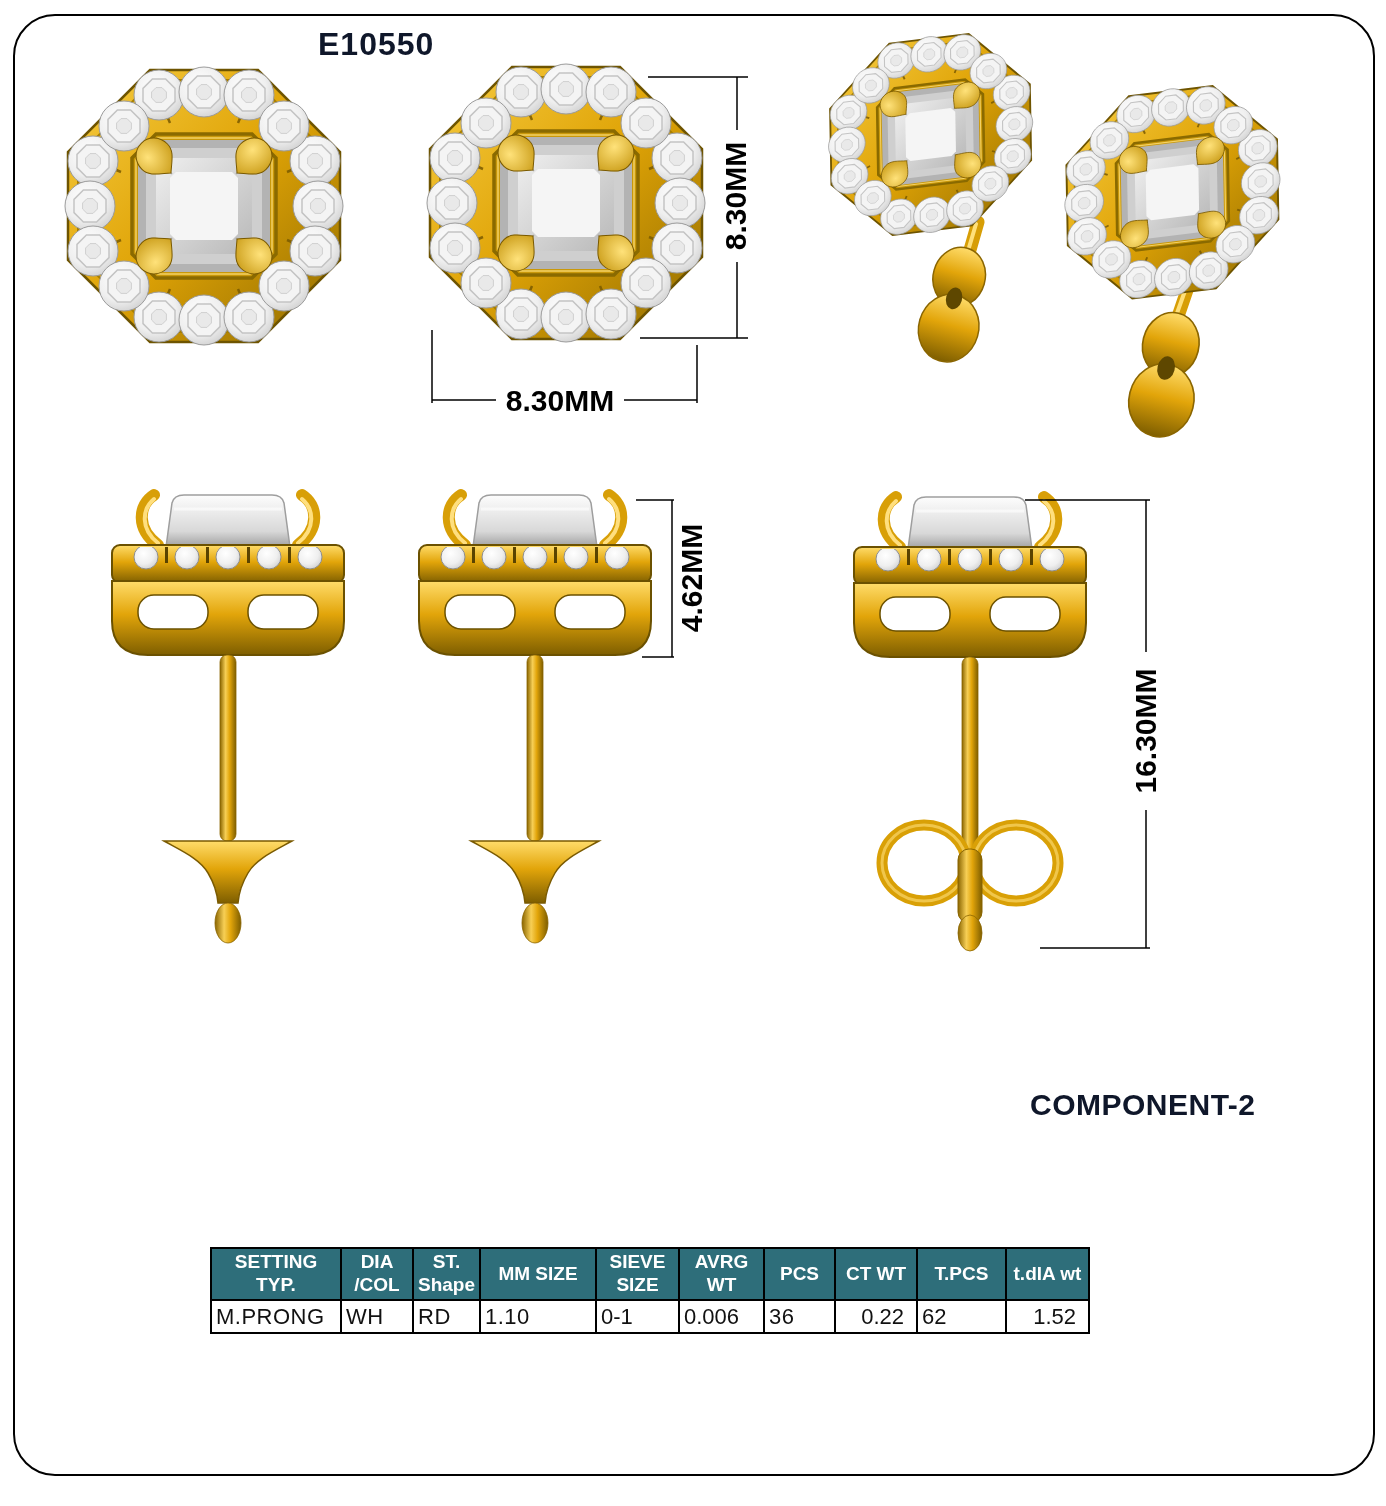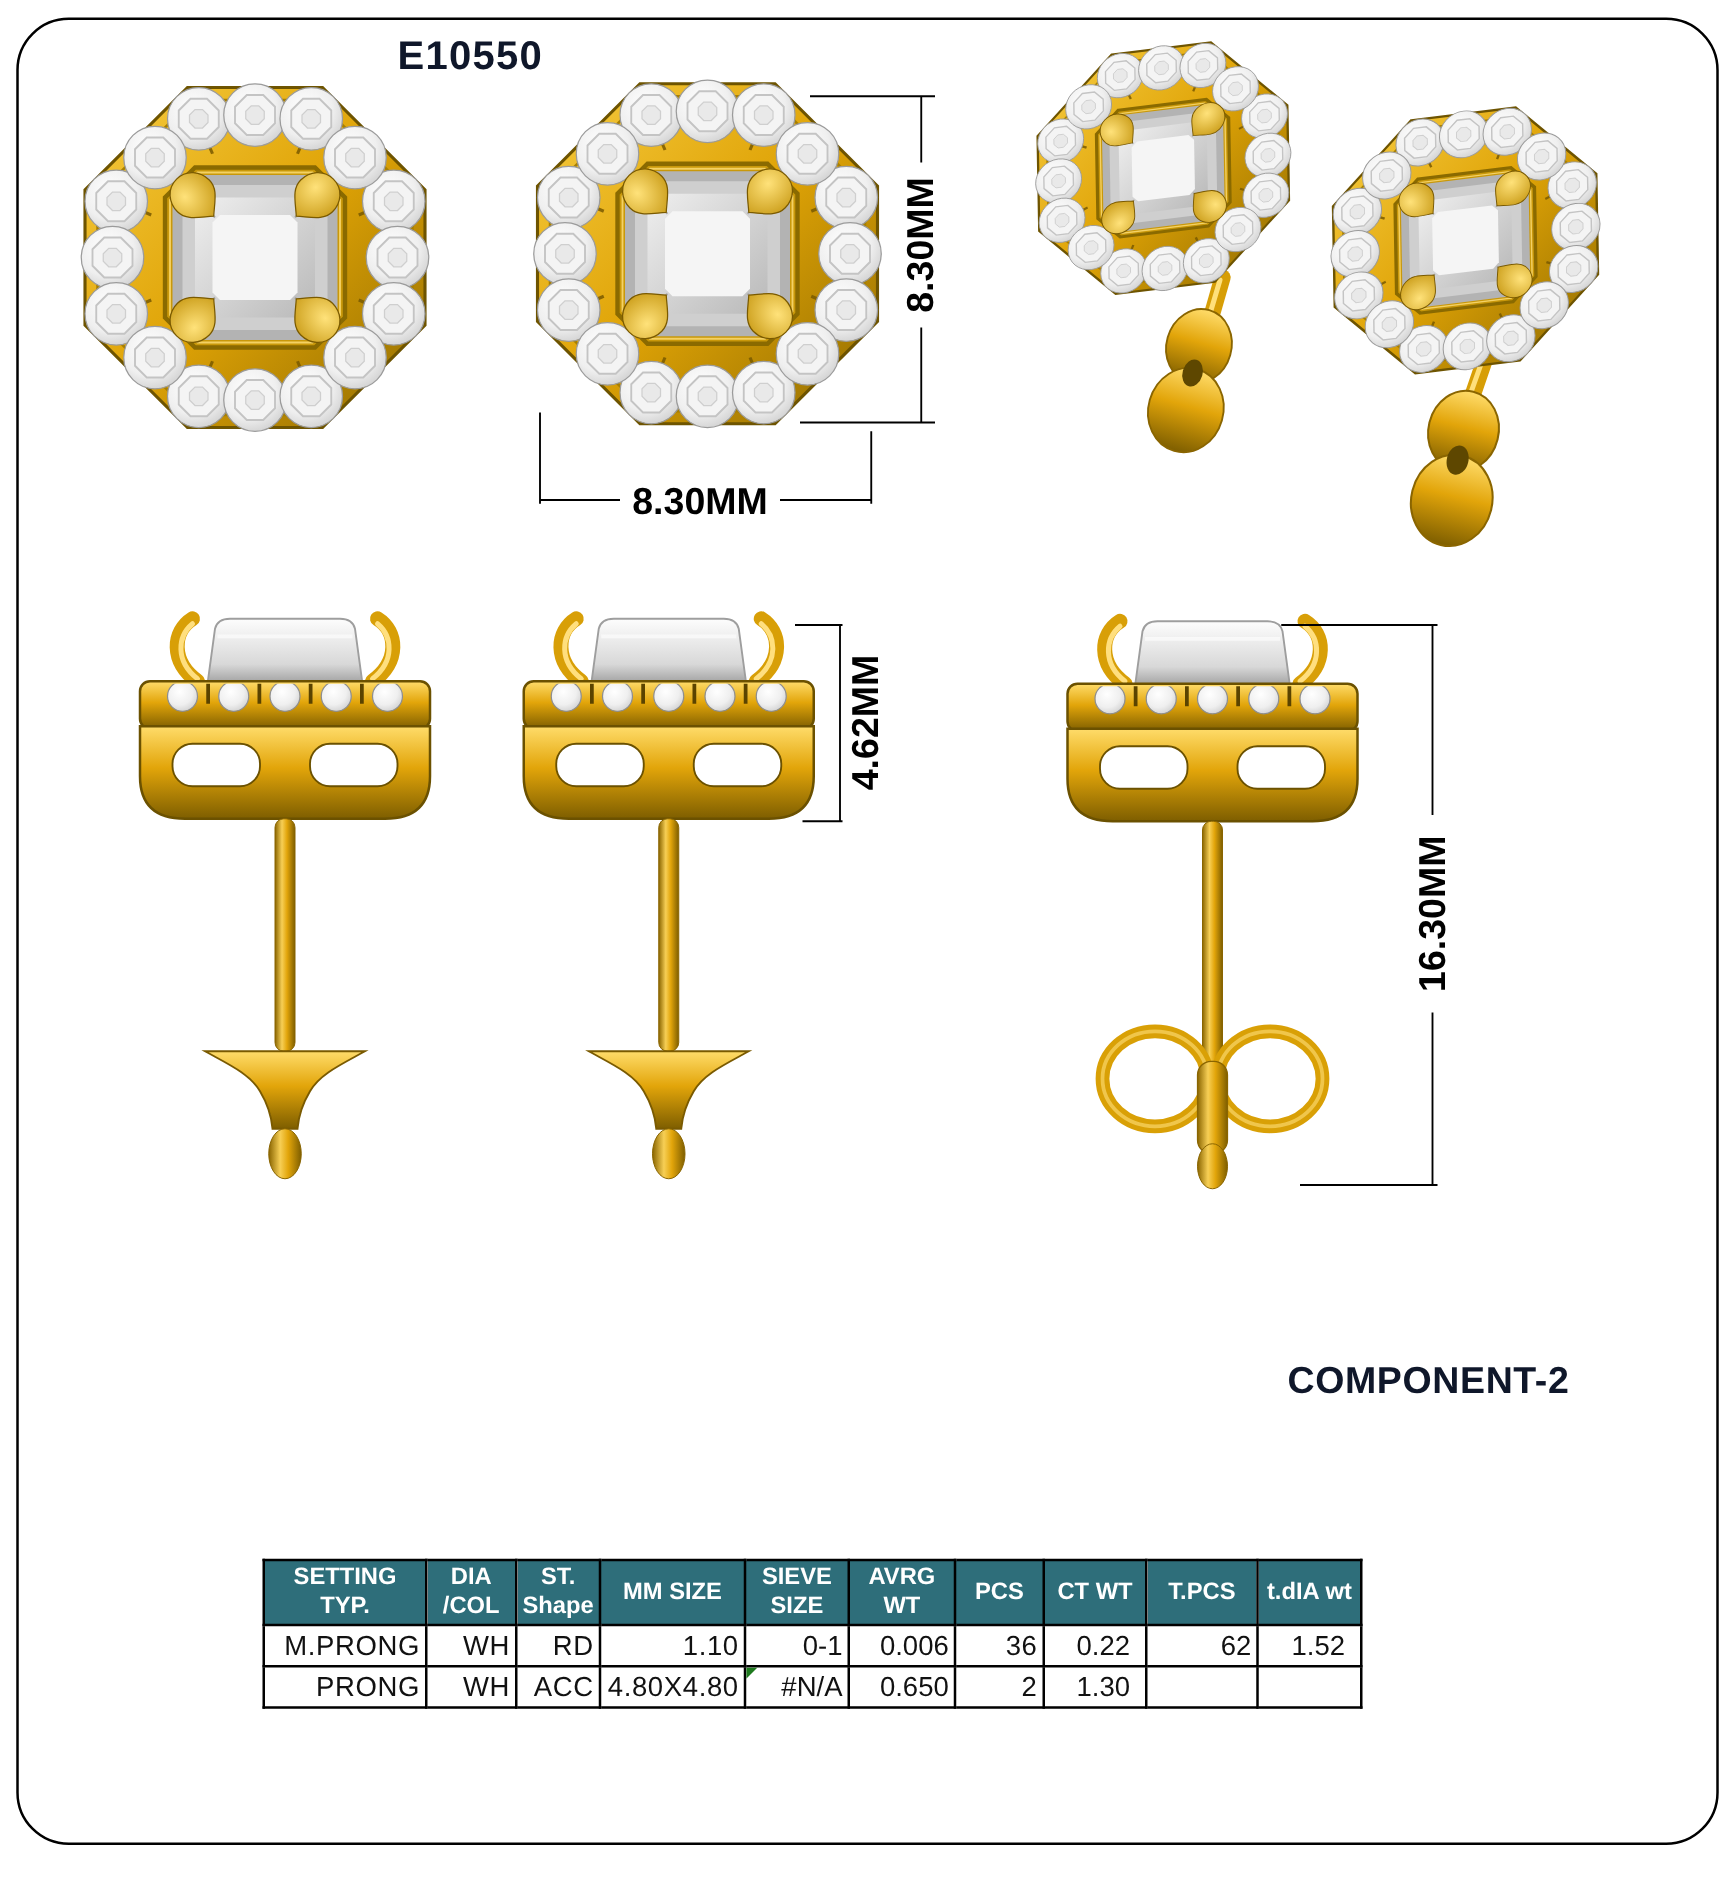--- a/index.html
+++ b/index.html
@@ -15,21 +15,21 @@
            display:flex;align-items:center;justify-content:center;}
   #goldbox span{font-size:29px;font-weight:bold;text-decoration:underline;
                 text-decoration-thickness:3px;text-underline-offset:5px;letter-spacing:.3px;}
   
   #spec{left:210px;top:1247px;}
   table{border-collapse:collapse;table-layout:fixed;}
   th,td{border:2px solid #000;overflow:hidden;}
   th{background:var(--teal,#2e6e7a);color:#fff;font-size:19px;font-weight:bold;
      text-align:center;vertical-align:middle;height:50px;line-height:1.2;padding:0 2px;}
   th span{white-space:pre-line;}
-  td{height:31px;font-size:22px;color:#111;text-align:right;vertical-align:middle;
+  td{height:31px;font-size:22px;color:#111;text-align:left;vertical-align:middle;
      font-weight:normal;letter-spacing:.5px;padding:0 4px;position:relative;}
   td.b{font-weight:normal;letter-spacing:0;}
   td.r{text-align:right;padding-right:12px;}
   .err-corner{position:absolute;left:0;top:0;width:0;height:0;
               border-top:9px solid #1e7a1e;border-right:9px solid transparent;}
   svg text{font-family:"Liberation Sans","DejaVu Sans",sans-serif;}
 </style>
 </head>
 <body>
 
@@ -290,31 +290,16 @@
         <td>WH</td>
         <td>RD</td>
         <td>1.10</td>
         <td class="b">0-1</td>
         <td class="b">0.006</td>
         <td>36</td>
         <td class="b r">0.22</td>
         <td class="b">62</td>
         <td class="b r">1.52</td>
       </tr>
-      <tr>
-        <td>PRONG</td>
-        <td>WH</td>
-        <td>ACC</td>
-        <td>4.80X4.80</td>
-        <td class="b">
-          <div class="err-corner"></div>
-          <span>#N/A</span>
-        </td>
-        <td class="b">0.650</td>
-        <td>2</td>
-        <td class="b r">1.30</td>
-        <td></td>
-        <td></td>
-      </tr>
     </tbody>
       </table>
   </div>
 </div>
 
 </body></html>

